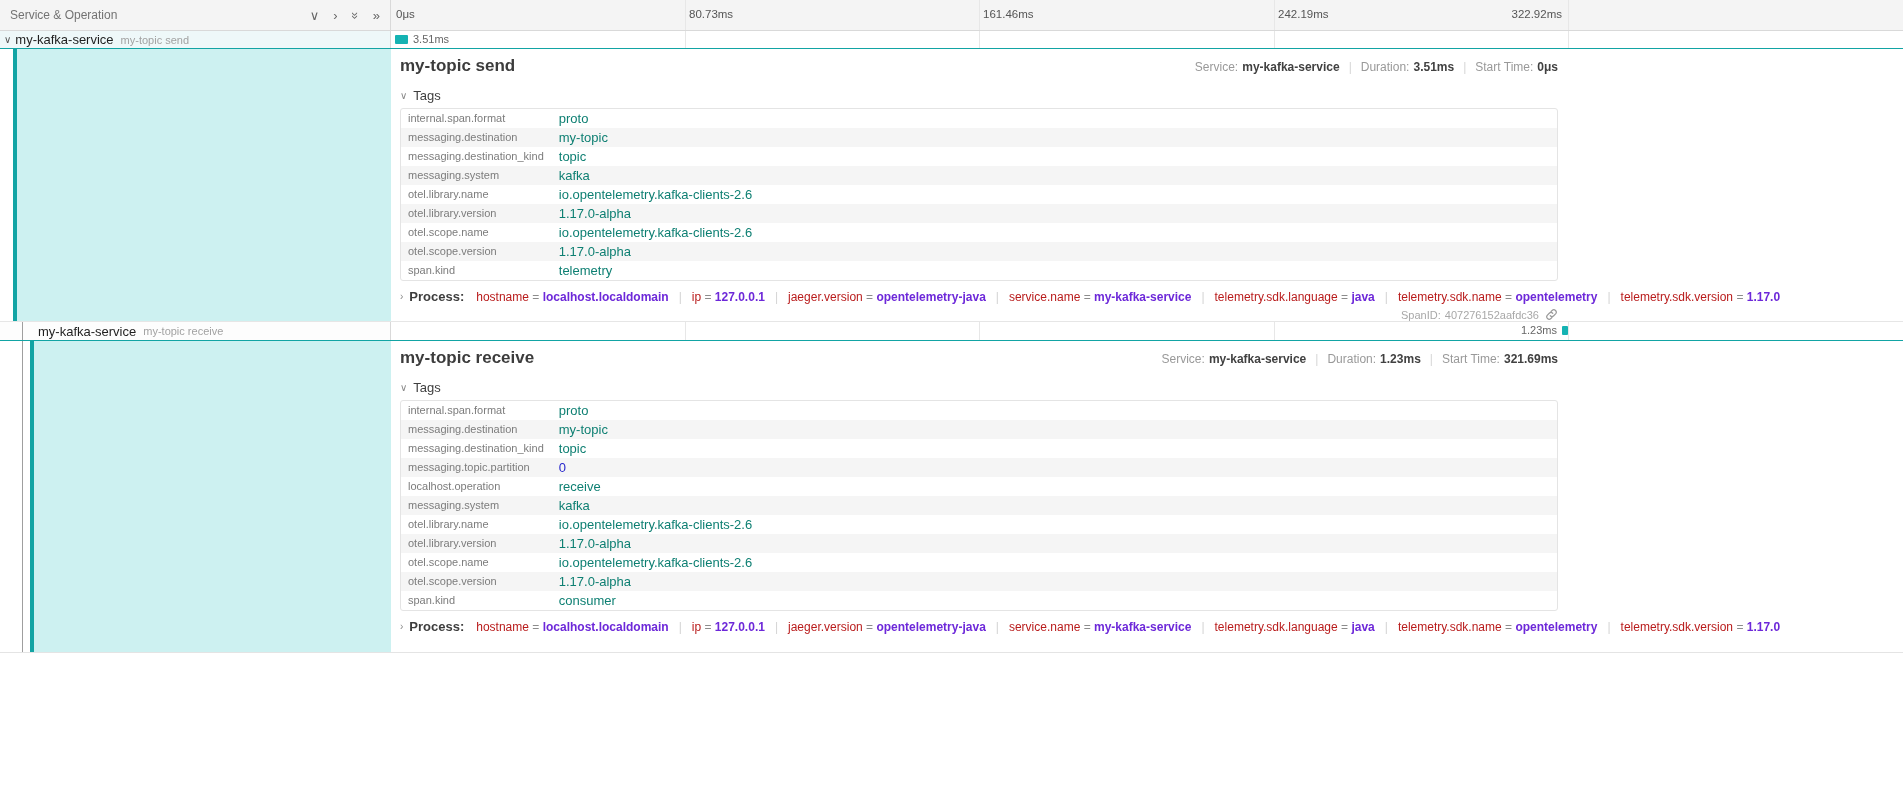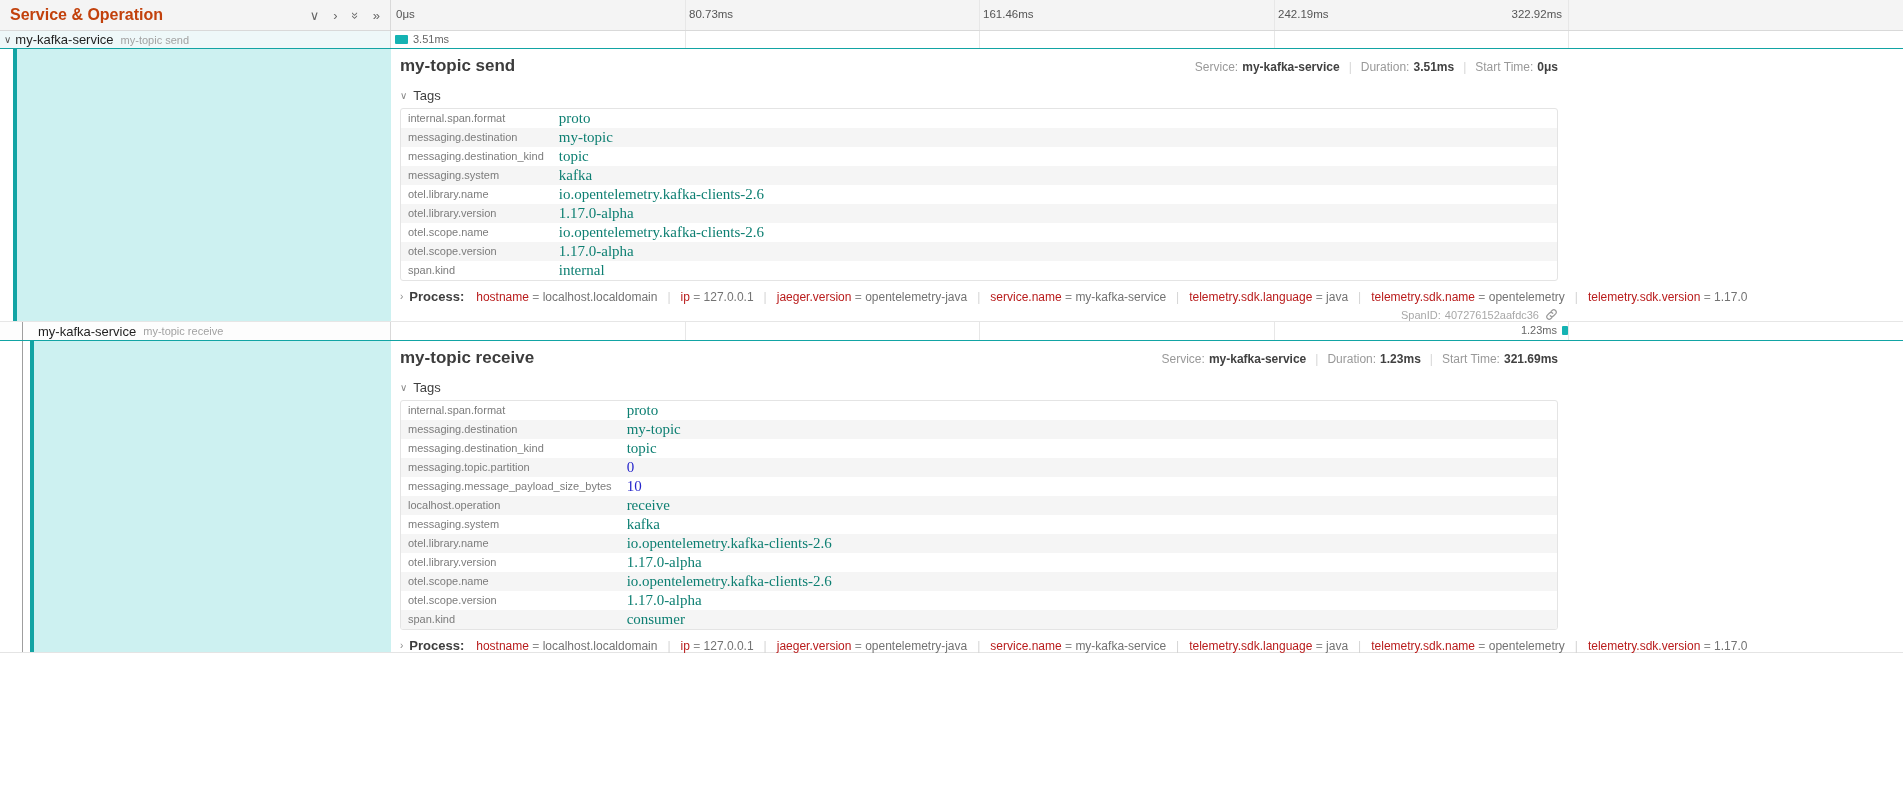--- a/index.html
+++ b/index.html
@@ -7,21 +7,21 @@
   .app {
     position:relative; width:1903px; height:790px; overflow:hidden;
     font-family:"Liberation Sans", sans-serif; color:#333; background:#fff;
   }
   
   .hdr { position:absolute; left:0; top:0; width:1903px; height:31px;
          background:#f4f4f4; border-bottom:1px solid #d9d9d9; }
   .hdr-left { position:absolute; left:0; top:0; width:391px; height:100%;
               border-right:1px solid #d9d9d9; display:flex; align-items:center;
               justify-content:space-between; padding:0 10px; }
-  .hdr-title { font-size:16px; font-weight:700; color:#c2410c; }
+  .hdr-title { font-size:12px; font-weight:400; color:#737373; }
   .hdr-icons { display:flex; gap:14px; color:#666; font-size:13px; line-height:1; }
   .hdr-icons span { cursor:pointer; }
   .rot90 { display:inline-block; transform:rotate(90deg); }
   .ruler { position:absolute; left:391px; top:0; right:0; height:100%; }
   .tick-label { position:absolute; top:8px; font-size:11.5px; color:#555; }
   .gridline { position:absolute; top:0; bottom:0; width:1px; background:#e7e7e7; }
   
   .span-row { position:absolute; left:0; width:1903px; background:#fff; }
   .row1 { top:31px; height:17px; }
   .row2 { top:322px; height:18px; }
@@ -59,29 +59,29 @@
   .mpair + .mpair::before { content:"|"; color:#d6d6d6; margin:0 9px; }
   .mval { font-weight:700; color:#414141; margin-left:4px; }
   .acc-hdr { display:flex; align-items:center; height:16px; margin-bottom:5px; cursor:pointer; }
   .acc-chevron { font-size:10px; color:#8a8a8a; margin-right:6px; }
   .acc-label { font-size:13px; color:#3f3f3f; }
   .kvt { border:1px solid #e4e4e4; border-radius:3px; overflow:hidden; }
   .kvt table { width:100%; border-collapse:collapse; }
   .kvt td { padding:2px 8px 2px 7px; line-height:15px; vertical-align:top; }
   .kvt tr:nth-child(even) td { background:#f5f5f5; }
   .tag-key { font-size:11px; color:#7c7c7c; white-space:nowrap; }
-  .tag-val { width:100%; font-family:Liberation Serif, serif; font-size:15px; color:#0d7f72; }
+  .tag-val { width:100%; font-family:Liberation Sans, sans-serif; font-size:13px; color:#0d7f72; }
   .tag-val.num { color:#2727cc; }
   .proc-row { display:flex; align-items:center; margin-top:7px; height:17px; cursor:pointer; }
   .proc-label { font-size:13px; font-weight:700; color:#3d3d3d; margin-right:12px; }
   .pitems { display:flex; align-items:center; font-size:12px; white-space:nowrap; }
   .pitem + .pitem::before { content:"|"; color:#d4d4d4; margin:0 10px; }
   .pk { color:#b91c1c; }
   .pk::after { content:" = "; color:#8c8c8c; }
-  .pv { font-weight:400; color:#737373; }
+  .pv { font-weight:700; color:#6d28d9; }
   .spanid-row { margin-top:3px; height:13px; display:flex; justify-content:flex-end; align-items:center;
                 font-size:11px; color:#a8a8a8; }
   .spanid-val { margin-left:4px; }
   .link-icon { margin-left:6px; cursor:pointer; display:inline-flex; }
 </style>
 </head>
 <body>
 
 <div class="app">
 
@@ -171,21 +171,21 @@
             <tr>
                   <td class="tag-key">otel.scope.name</td>
                   <td class="tag-val">io.opentelemetry.kafka-clients-2.6</td>
                 </tr>
             <tr>
                   <td class="tag-key">otel.scope.version</td>
                   <td class="tag-val">1.17.0-alpha</td>
                 </tr>
             <tr>
                   <td class="tag-key">span.kind</td>
-                  <td class="tag-val">internal</td>
+                  <td class="tag-val">telemetry</td>
                 </tr>
           </tbody>
             </table>
         </div>
         <div class="proc-row">
           <span class="acc-chevron">›</span>
           <span class="proc-label">Process:</span>
           <span class="pitems">
             <span class="pitem"><span class="pk">hostname</span><span class="pv">localhost.localdomain</span></span>
             <span class="pitem"><span class="pk">ip</span><span class="pv">127.0.0.1</span></span>
@@ -257,24 +257,20 @@
                 </tr>
             <tr>
                   <td class="tag-key">messaging.destination_kind</td>
                   <td class="tag-val">topic</td>
                 </tr>
             <tr>
                   <td class="tag-key">messaging.topic.partition</td>
                   <td class="tag-val num">0</td>
                 </tr>
             <tr>
-                  <td class="tag-key">messaging.message_payload_size_bytes</td>
-                  <td class="tag-val num">10</td>
-                </tr>
-            <tr>
                   <td class="tag-key">localhost.operation</td>
                   <td class="tag-val">receive</td>
                 </tr>
             <tr>
                   <td class="tag-key">messaging.system</td>
                   <td class="tag-val">kafka</td>
                 </tr>
             <tr>
                   <td class="tag-key">otel.library.name</td>
                   <td class="tag-val">io.opentelemetry.kafka-clients-2.6</td>

